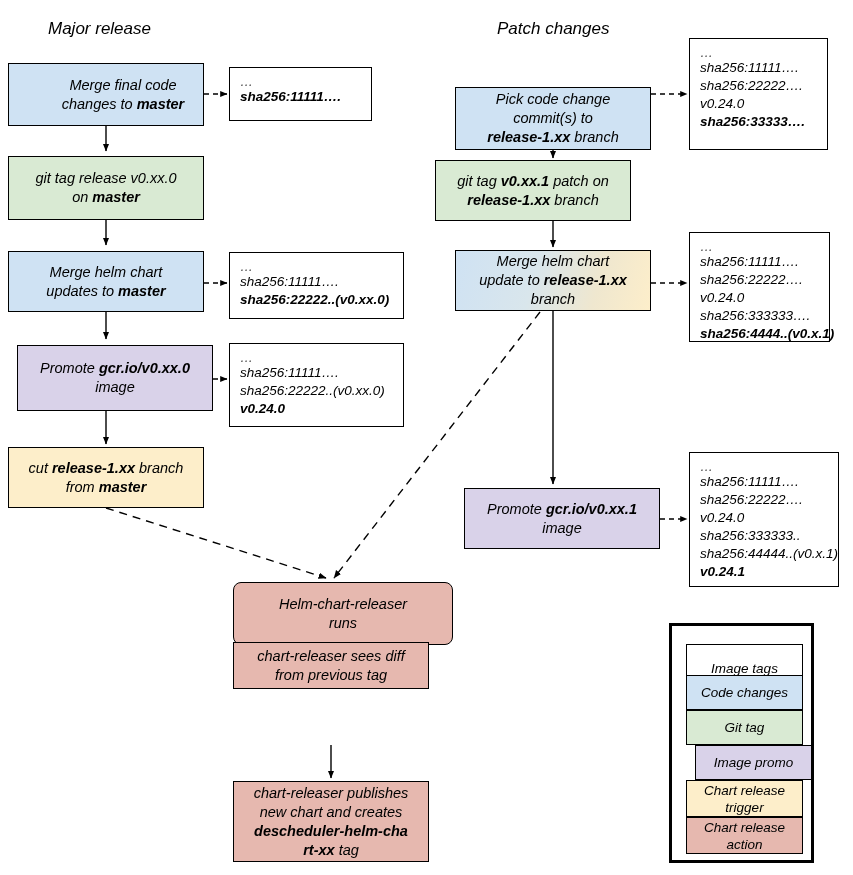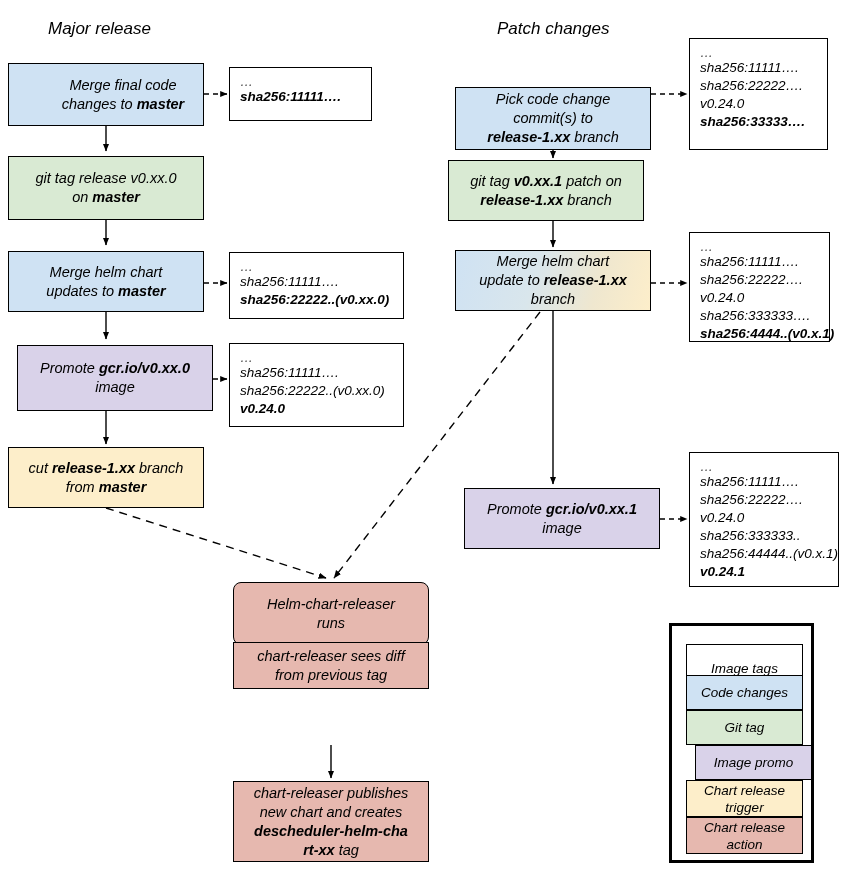--- a/index.html
+++ b/index.html
@@ -192,21 +192,21 @@
   </div>
 
   <div class="node c-code" style="left:455px; top:63px; width:196px; height:63px;margin-top:24px;">
     <span class="txt">
       <span>Pick code change</span><br>
       <span>commit(s) to</span><br>
       <span class="b">release-1.xx</span><span> branch</span>
     </span>
   </div>
 
-  <div class="node c-tag" style="left:448px; top:160px; width:196px; height:61px;">
+  <div class="node c-tag" style="left:435px; top:160px; width:196px; height:61px;">
     <span class="txt">
       <span>git tag </span><span class="b">v0.xx.1</span><span> patch on</span><br>
       <span class="b">release-1.xx</span><span> branch</span>
     </span>
   </div>
 
   <div class="node c-grad" style="left:455px; top:250px; width:196px; height:61px;">
     <span class="txt">
       <span>Merge helm chart</span><br>
       <span>update to </span><span class="b">release-1.xx</span><br>
@@ -241,21 +241,21 @@
   <div class="note" style="left:689px; top:452px; width:150px; height:135px;">
     <span class="ln dots">…</span>
     <span class="ln">sha256:11111….</span>
     <span class="ln">sha256:22222….</span>
     <span class="ln">v0.24.0</span>
     <span class="ln">sha256:333333..</span>
     <span class="ln">sha256:44444..(v0.x.1)</span>
     <span class="ln b">v0.24.1</span>
   </div>
 
-  <div class="node c-act" style="left:233px; top:582px; width:196px; height:63px;border-radius:8px;">
+  <div class="node c-act" style="left:233px; top:582px; width:220px; height:63px;border-radius:8px;">
     <span class="txt">
       <span>Helm-chart-releaser</span><br>
       <span>runs</span>
     </span>
   </div>
 
   <div class="node c-act" style="left:233px; top:642px; width:196px; height:47px;">
     <span class="txt">
       <span>chart-releaser sees diff</span><br>
       <span>from previous tag</span>

